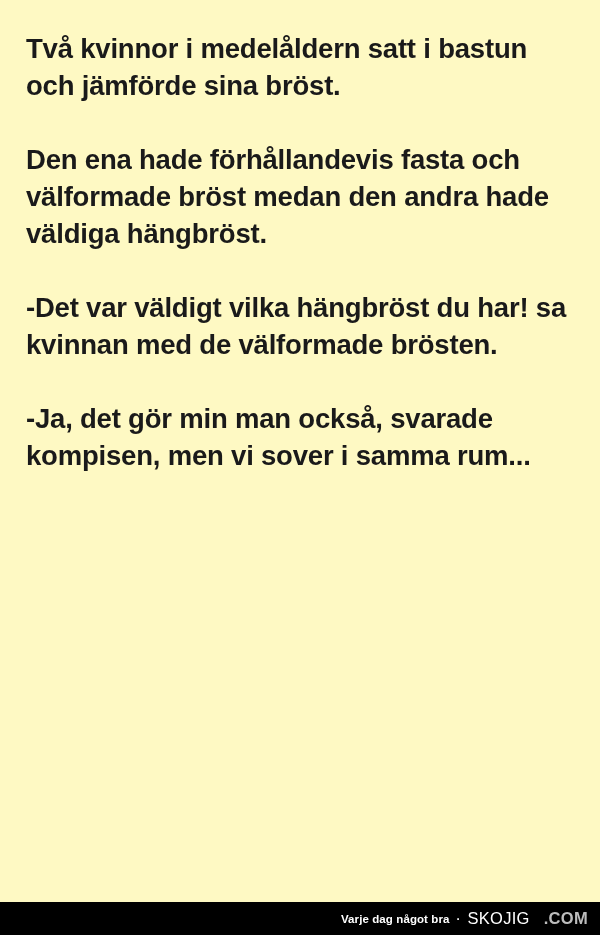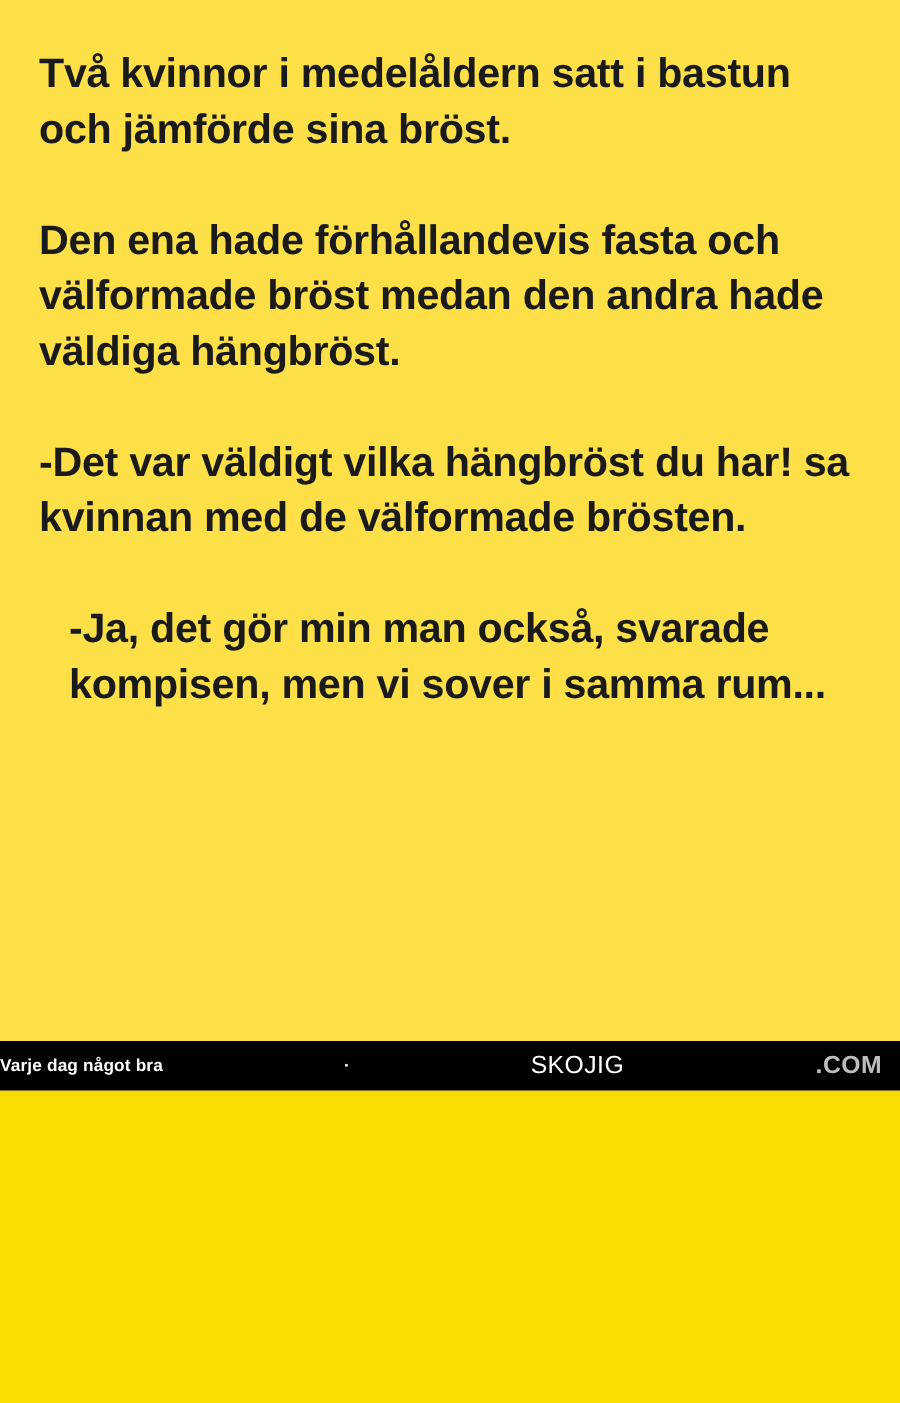--- a/index.html
+++ b/index.html
@@ -9,52 +9,51 @@
   body {
     width: 600px;
     height: 935px;
     background: #F7DE00;
     font-family: "Liberation Sans", sans-serif;
     overflow: hidden;
   }
   .page {
     position: relative;
     width: 600px;
-    height: 727px;
-    background: #fde047;
+    height: 935px;
+    background: #fef9c3;
     box-sizing: border-box;
   }
   .joke-body {
     position: absolute;
     top: 30px;
     left: 26px;
     right: 22px;
     color: #1A1A1A;
     font-size: 27.5px;
     line-height: 37px;
     font-weight: bold;
     letter-spacing: -0.2px;
   }
   .joke-para {
     margin: 0 0 37px 0;
   }
   .joke-para:last-child {
     margin-bottom: 0;
-    margin-left: 20px;
   }
   .footer-bar {
     position: absolute;
     left: 0;
     bottom: 0;
     width: 600px;
     height: 33px;
     background: #000000;
     display: flex;
     align-items: center;
-    justify-content: space-between;
+    justify-content: flex-end;
     padding-right: 12px;
     box-sizing: border-box;
   }
   .footer-tagline {
     color: #FFFFFF;
     font-size: 11.5px;
     font-weight: bold;
     letter-spacing: 0.1px;
     margin-right: 7px;
   }

